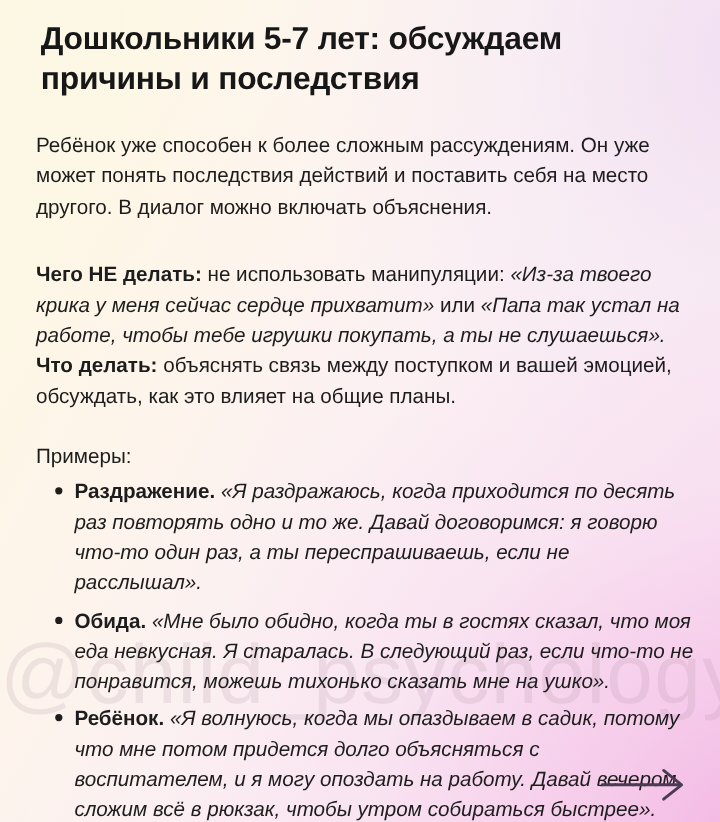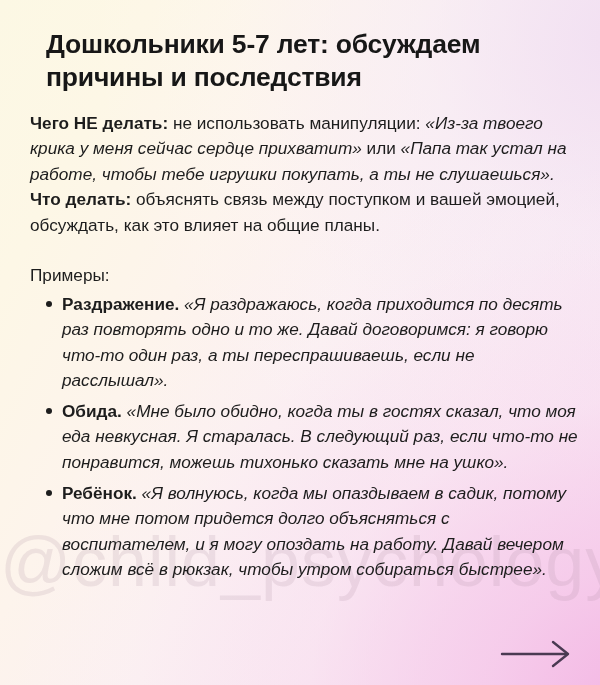--- a/index.html
+++ b/index.html
@@ -40,40 +40,40 @@
     z-index: 0;
   }
 
   .content {
     position: relative;
     z-index: 2;
     padding: 8px 22px 0 30px;
   }
 
   .title {
-    margin: 16px;
+    margin: 4px;
     padding: 4px 0 0 0;
     font-size: 26.5px;
     line-height: 1.26;
     font-weight: bold;
     color: #171717;
     letter-spacing: -0.2px;
     max-width: 550px;
   }
 
   .para {
     margin: 0;
     font-size: 17.2px;
     line-height: 1.48;
     color: #1d1d1d;
     max-width: 540px;
   }
 
   .para-intro { margin-top: 26px; }
-  .para-dont  { }
+  .para-dont  { margin-top: 31px; }
   .para-do    { margin-top: 0px; }
 
   .lead { font-weight: bold; }
   .quote { font-style: italic; }
 
   .examples-title {
     margin: 27px 0 0 0;
     font-size: 17.2px;
     font-weight: normal;
     color: #1d1d1d;
@@ -124,20 +124,23 @@
 <body>
 
 <div class="slide">
 
   <div class="watermark">@child_psychology</div>
 
   <div class="content">
 
     <h1 class="title">Дошкольники 5-7 лет: обсуждаем причины и последствия</h1>
 
+    <p class="para para-intro">
+      <span>Ребёнок уже способен к более сложным рассуждениям. Он уже может понять последствия действий и поставить себя на место другого. В диалог можно включать объяснения.</span>
+    </p>
 
     <p class="para para-dont">
       <span class="lead">Чего НЕ делать:</span><span> не использовать манипуляции: </span><span class="quote">«Из-за твоего крика у меня сейчас сердце прихватит»</span><span> или </span><span class="quote">«Папа так устал на работе, чтобы тебе игрушки покупать, а ты не слушаешься».</span>
     </p>
 
     <p class="para para-do">
       <span class="lead">Что делать:</span><span> объяснять связь между поступком и вашей эмоцией, обсуждать, как это влияет на общие планы.</span>
     </p>
 
     <p class="examples-title">Примеры:</p>

